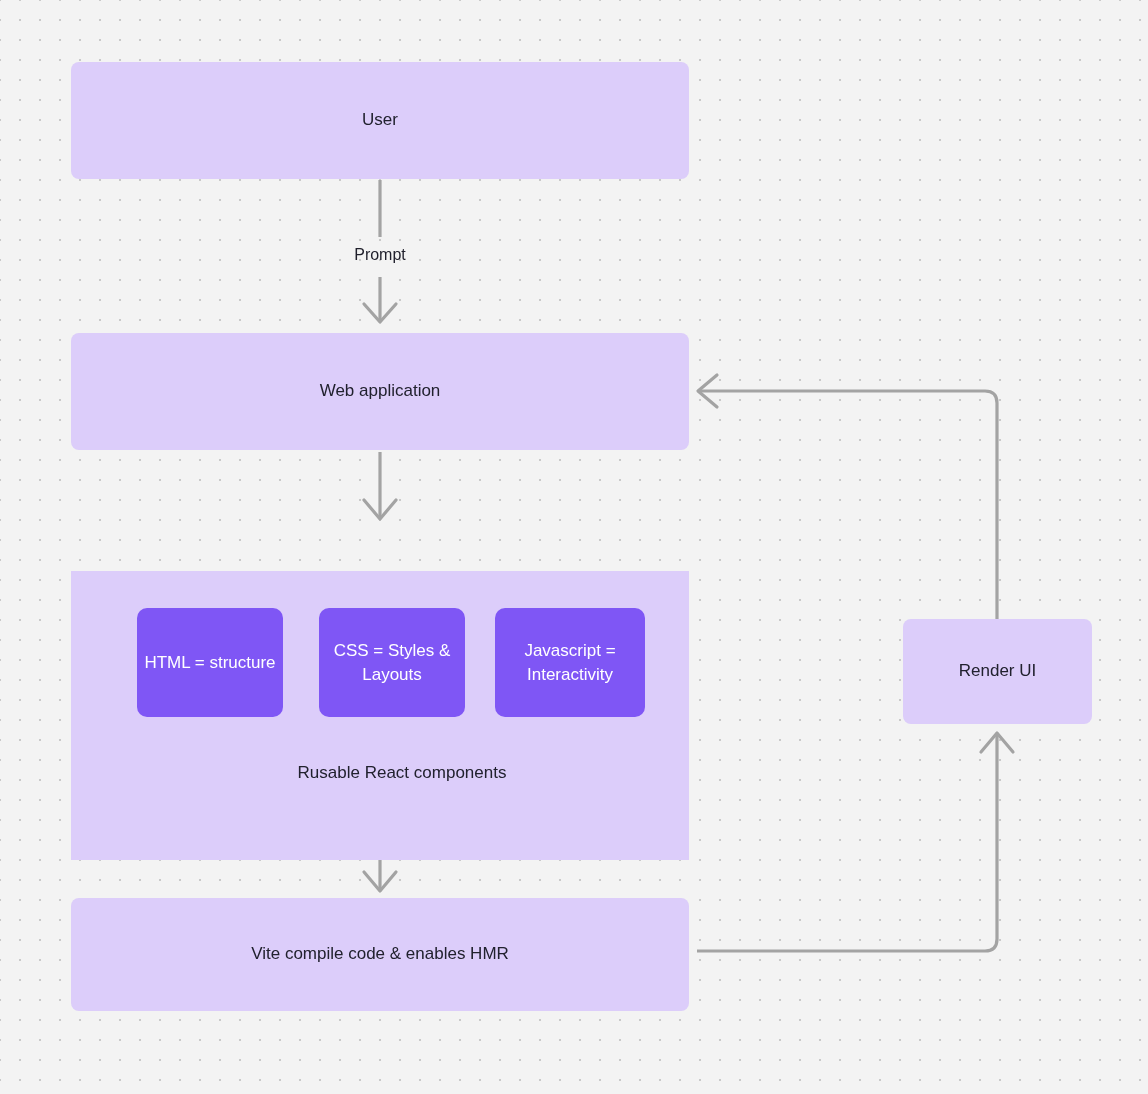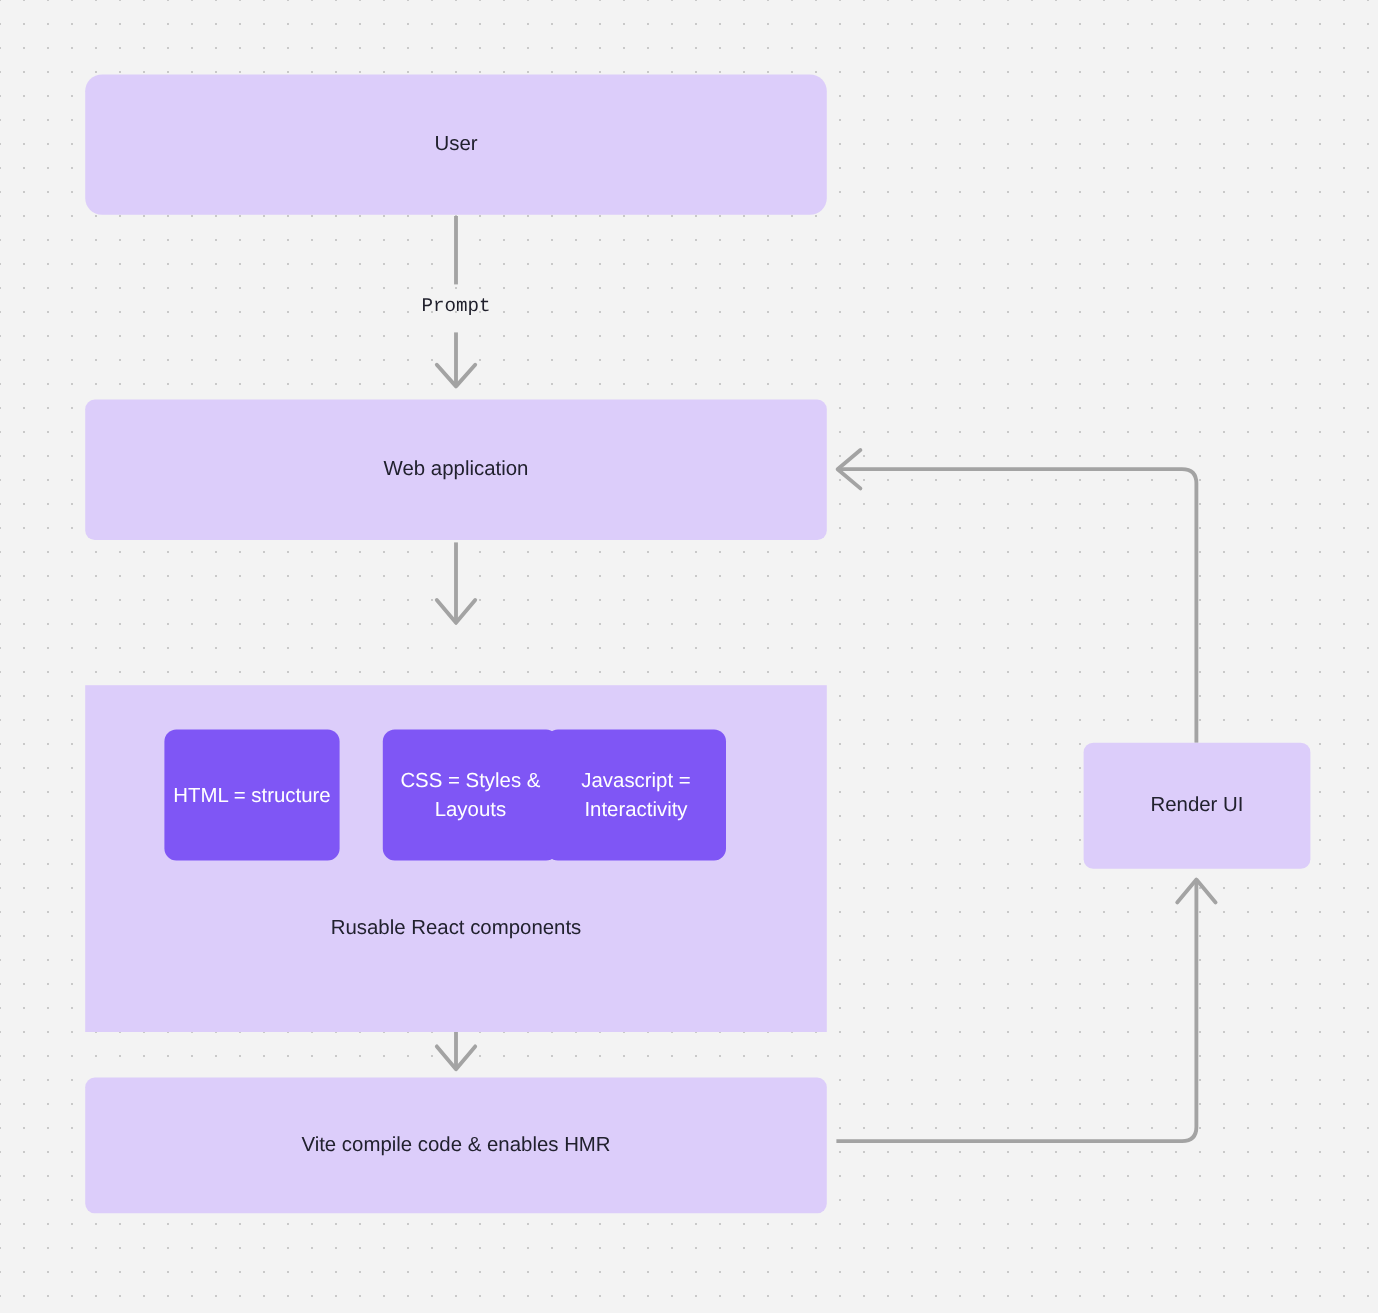--- a/index.html
+++ b/index.html
@@ -62,21 +62,20 @@
     font-size: 17px;
     left: 0;
   }
   .edge-label {
     position: absolute;
     color: #1f1f2b;
     font-size: 16px;
     text-align: center;
     white-space: nowrap;
     background: transparent;
-    font-family: Liberation Mono, monospace;
   }
   svg.edges {
     position: absolute;
     left: 0;
     top: 0;
     width: 1148px;
     height: 1094px;
     overflow: visible;
     pointer-events: none;
   }
@@ -122,45 +121,45 @@
       <path d="M 697 951 L 985 951 Q 997 951 997 939 L 997 734"></path>
       <polyline class="head" points="981,752 997,733 1013,752"></polyline>
     </g>
 
     <g>
       <path d="M 997 619 L 997 403 Q 997 391 985 391 L 699 391"></path>
       <polyline class="head" points="717,375 698,391 717,407"></polyline>
     </g>
   </svg>
 
-  <div class="node node-light" style="left:71px; top:62px; width:618px; height:117px;border-radius:14px;">
+  <div class="node node-light" style="left:71px; top:62px; width:618px; height:117px;">
     <span>User</span>
   </div>
 
   <div class="edge-label" style="left:330px; top:246px; width:100px;">Prompt</div>
 
   <div class="node node-light" style="left:71px; top:333px; width:618px; height:117px;justify-content:center;">
     <span>Web application</span>
   </div>
 
   <div class="node-group" style="left:71px; top:527px; width:618px; height:289px;">
 
     <div class="chip" style="left:66px; top:37px; width:146px; height:109px;">
       <span>HTML = structure</span>
     </div>
 
     <div class="chip" style="left:248px; top:37px; width:146px; height:109px;">
       <span>CSS = Styles &amp; Layouts</span>
     </div>
 
-    <div class="chip" style="left:384px; top:37px; width:150px; height:109px;">
+    <div class="chip" style="left:424px; top:37px; width:150px; height:109px;">
       <span>Javascript = Interactivity</span>
     </div>
 
-    <div class="group-caption" style="top:192px;">Rusable React components</div>
+    <div class="group-caption" style="top:192px;padding-left:22px;">Rusable React components</div>
   </div>
 
   <div class="node node-light" style="left:903px; top:619px; width:189px; height:105px;">
     <span>Render UI</span>
   </div>
 
   <div class="node node-light" style="left:71px; top:898px; width:618px; height:113px;">
     <span>Vite compile code &amp; enables HMR</span>
   </div>
 

